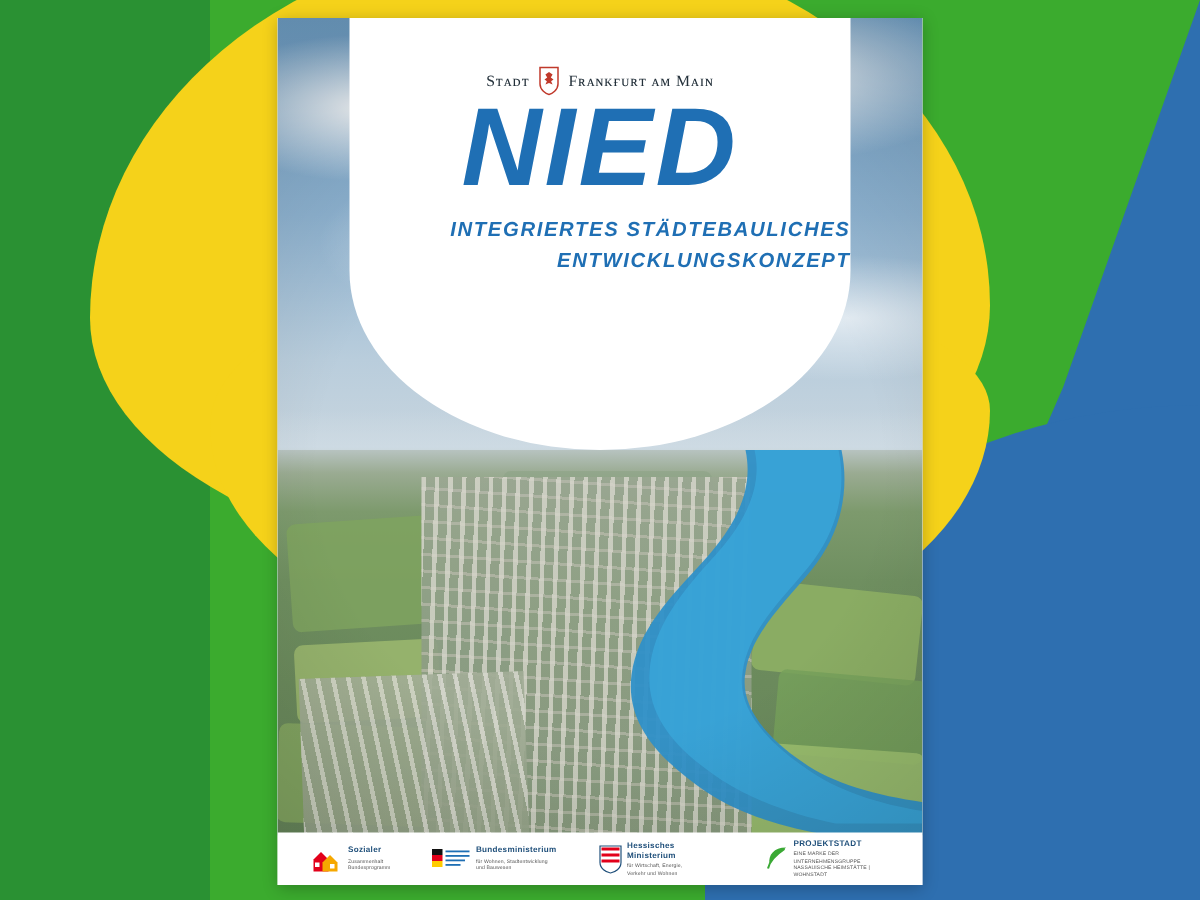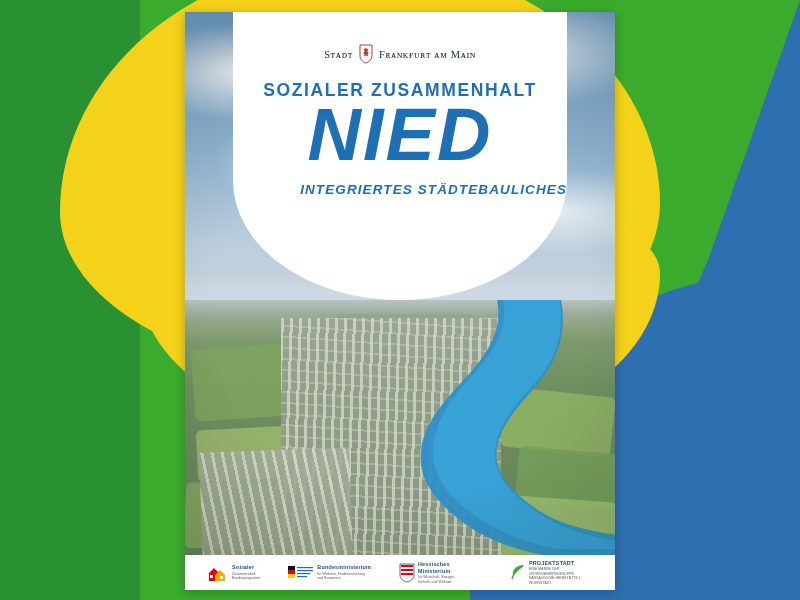--- a/index.html
+++ b/index.html
@@ -305,24 +305,24 @@
           <span style="font-family:'Liberation Serif',serif;font-size:10.5px;letter-spacing:.6px;color:#23303a;">Sᴛᴀᴅᴛ</span>
           <svg class="crest-shield" viewBox="0 0 16 20">
             <path d="M2 1 h12 v11 c0 4 -4 6.5 -6 7 c-2 -0.5 -6 -3 -6 -7 Z" fill="#ffffff" stroke="#c0392b" stroke-width="1"></path>
             <path d="M8 4 l2.4 1.6 l-1.2 2 l1.8 1.4 l-1.6 1.2 l1 2.1 l-2.4 -0.9 l-2.4 0.9 l1 -2.1 l-1.6 -1.2 l1.8 -1.4 l-1.2 -2 Z" fill="#c0392b"></path>
           </svg>
           <span style="font-family:Liberation Serif, serif;font-size:10.5px;letter-spacing:.6px;color:#23303a;">Fʀᴀɴᴋғᴜʀᴛ ᴀᴍ Mᴀɪɴ</span>
         </div>
 
       </div>
 
-      <div class="kicker">SOZIALER ZUSAMMENHALT</div>
       <div class="bigtitle">NIED</div>
       <div class="subtitle">
         <div>INTEGRIERTES STÄDTEBAULICHES</div>
+        <div>ENTWICKLUNGSKONZEPT</div>
       </div>
     </div>
 
     <div class="footer">
 
       <div class="logo">
         <svg class="logo-mark" width="22" height="20" viewBox="0 0 22 20">
           <path d="M2 10 L7 5 L12 10 L12 18 L2 18 Z" fill="#e2001a"></path>
           <path d="M8 12 L13 7 L18 12 L18 18 L8 18 Z" fill="#f6a800"></path>
           <rect x="3" y="12" width="3" height="3" fill="#fff"></rect>

